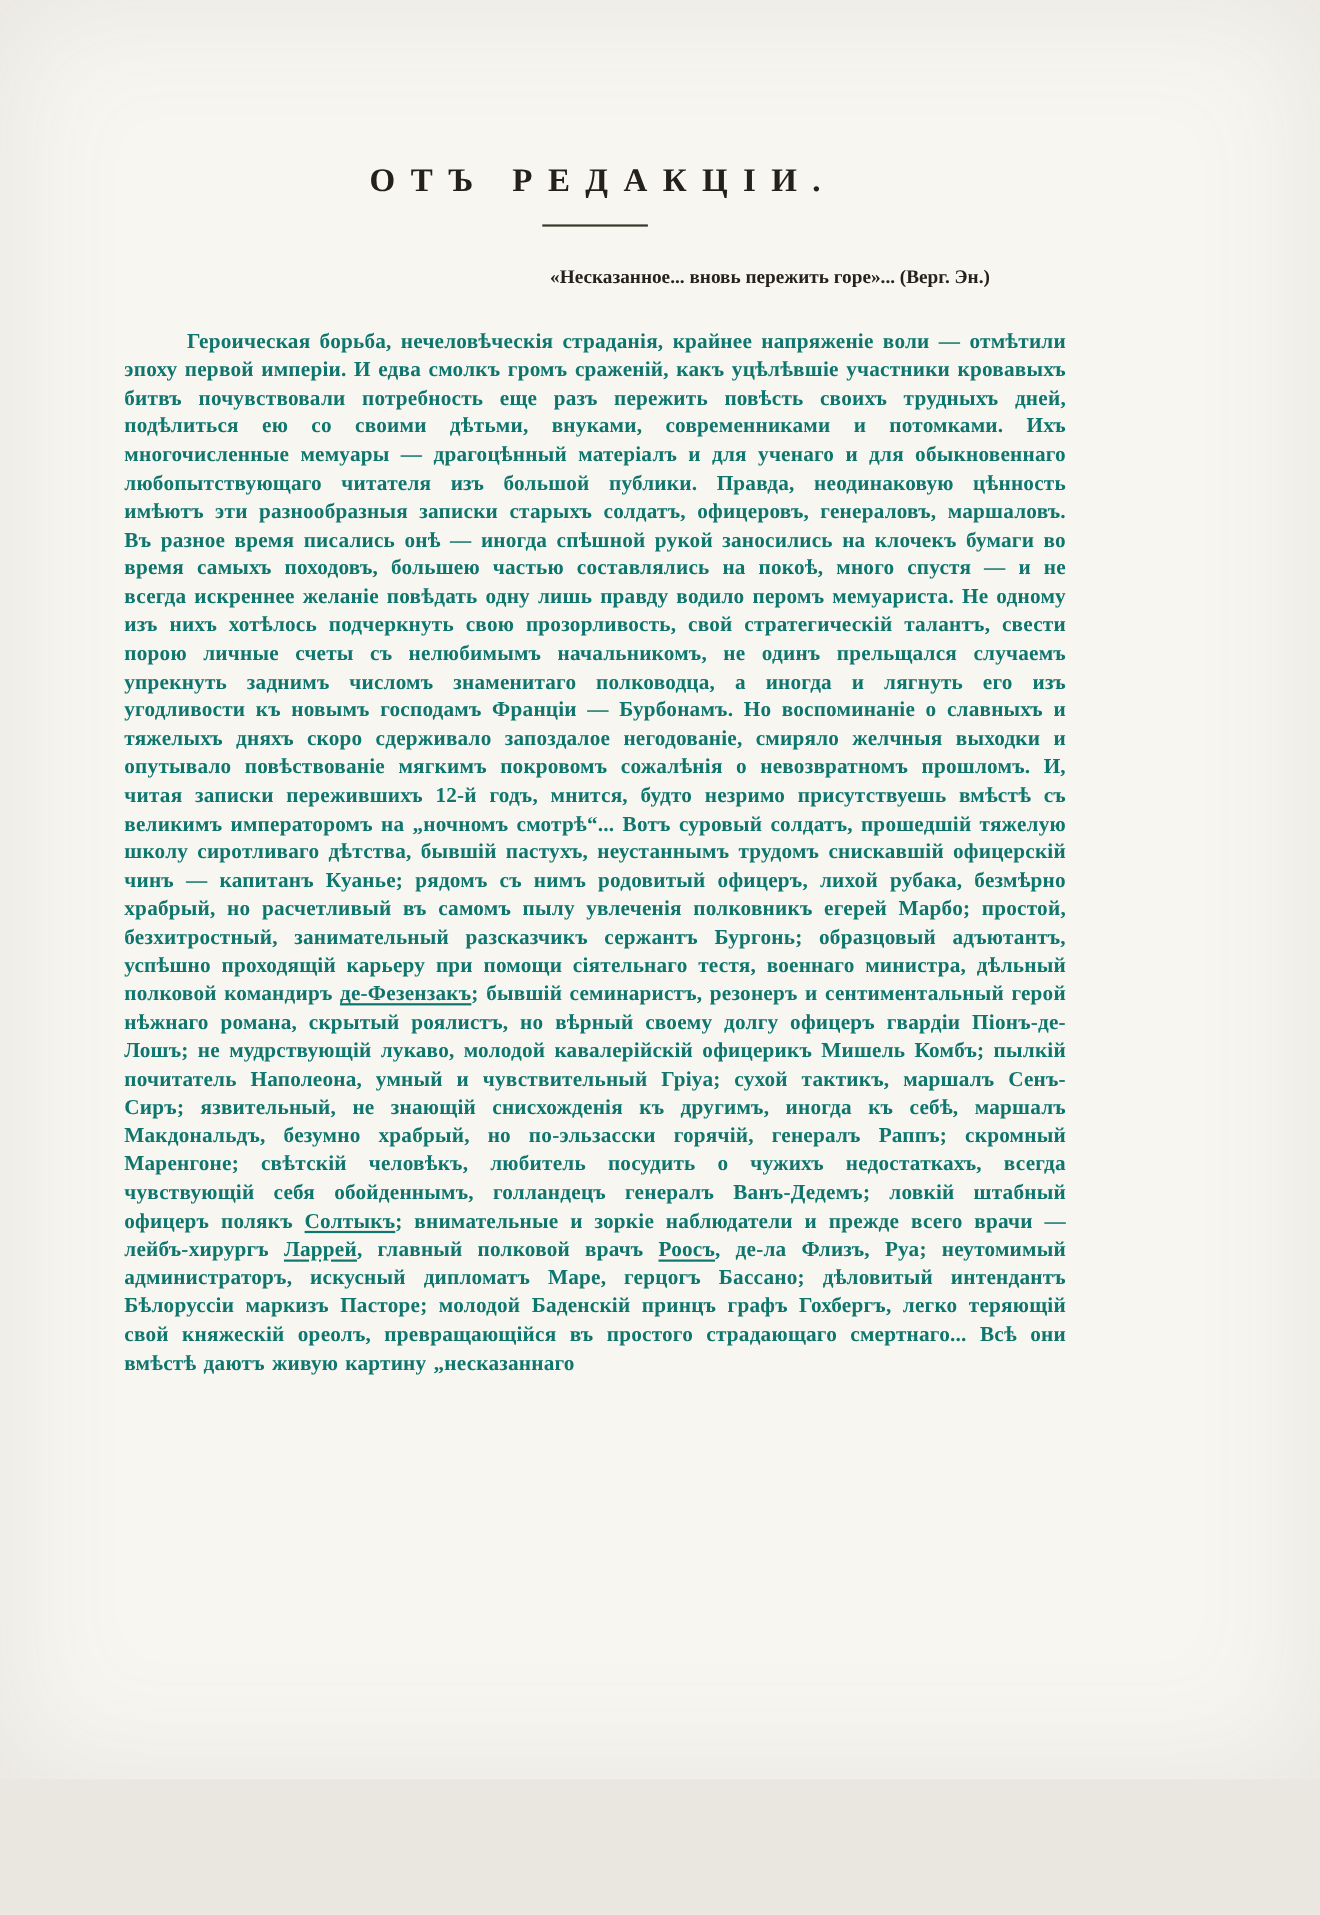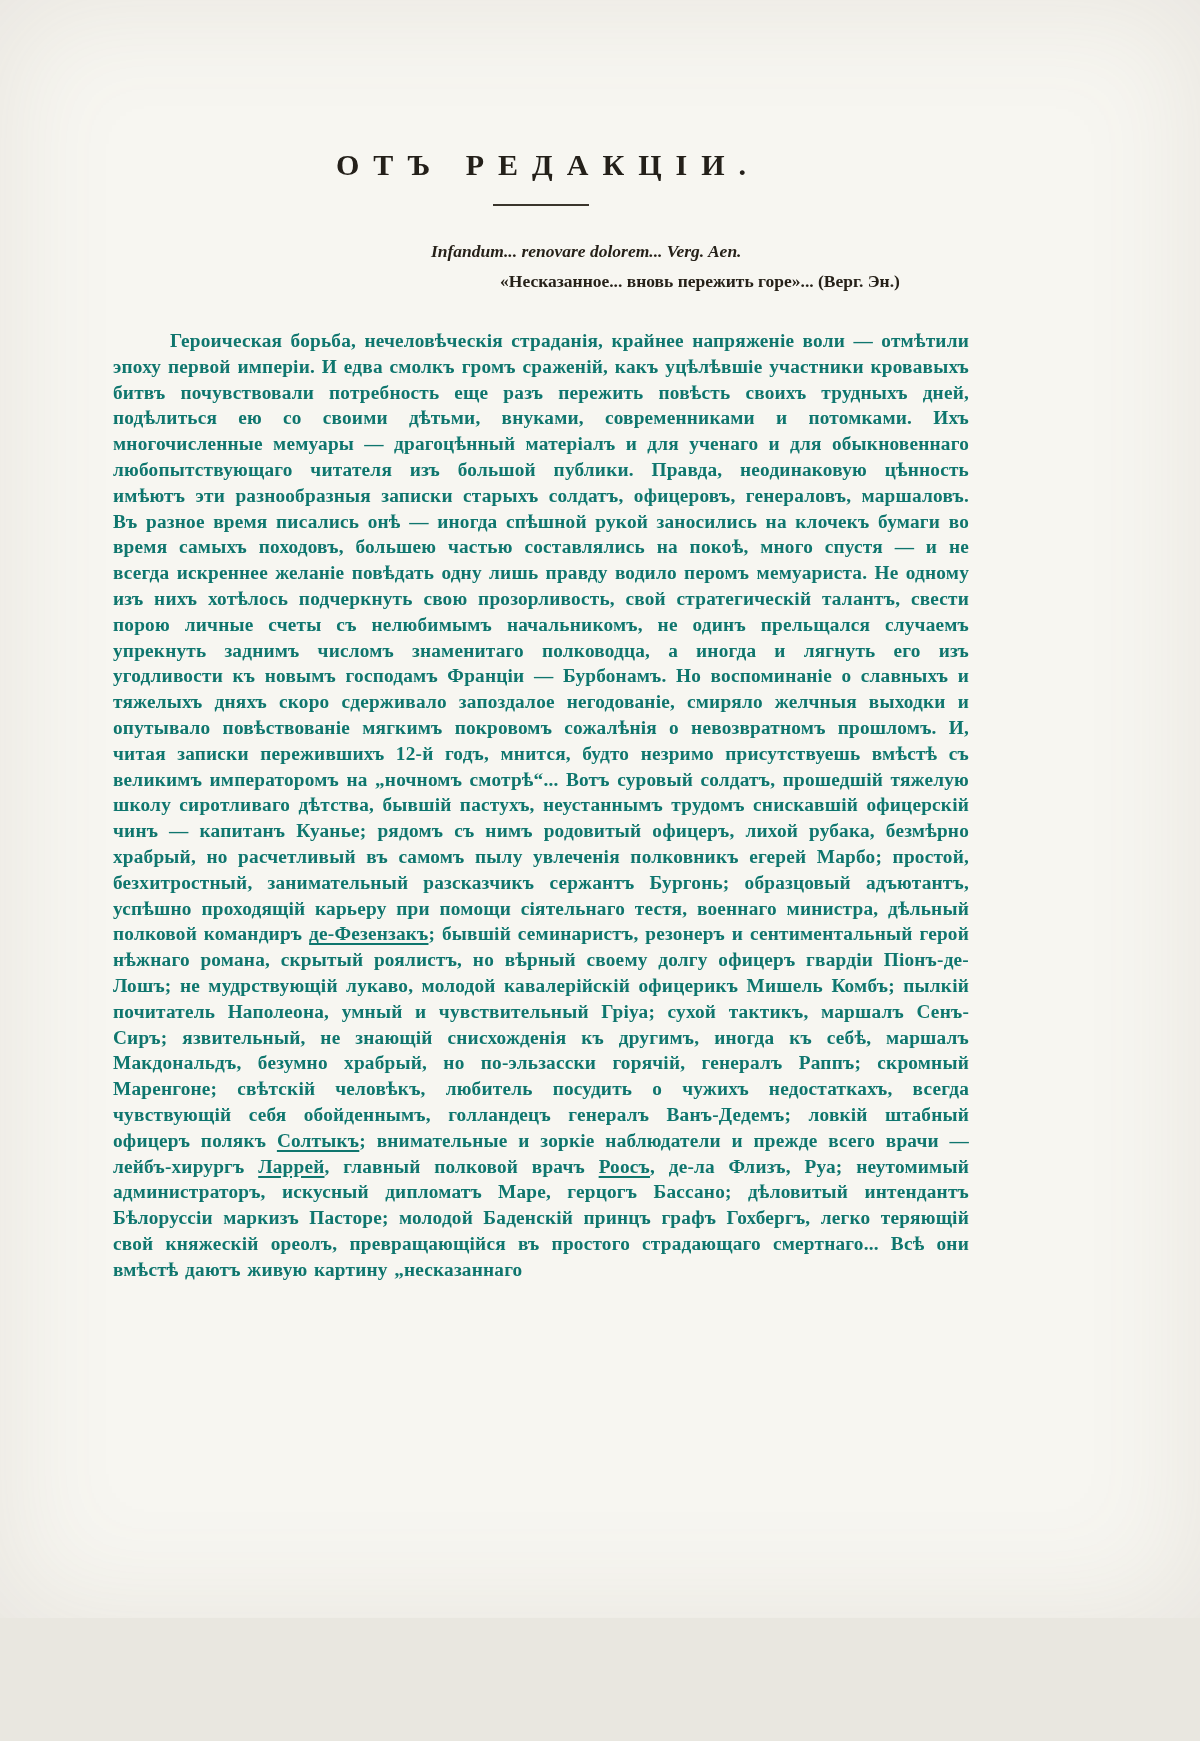--- a/index.html
+++ b/index.html
@@ -78,21 +78,20 @@
 </head>
 <body>
 
 <div class="page">
   <div class="content">
     <h1 class="title">ОТЪ РЕДАКЦІИ.</h1>
 
     <div class="divider"></div>
 
     <div class="epigraph">
-      <div class="epi-latin">Infandum... renovare dolorem... Verg. Aen.</div>
       <div class="epi-rus">«Несказанное... вновь пережить горе»... (Верг. Эн.)</div>
     </div>
 
     <p class="body-text"><span>Героическая борьба, нечеловѣческія страданія, крайнее напряженіе воли — отмѣтили эпоху первой имперіи. И едва смолкъ громъ сраженій, какъ уцѣлѣвшіе участники кровавыхъ битвъ почувствовали потребность еще разъ пережить повѣсть своихъ трудныхъ дней, подѣлиться ею со своими дѣтьми, внуками, современниками и потомками. Ихъ многочисленные мемуары — драгоцѣнный матеріалъ и для ученаго и для обыкновеннаго любопытствующаго читателя изъ большой публики. Правда, неодинаковую цѣнность имѣютъ эти разнообразныя записки старыхъ солдатъ, офицеровъ, генераловъ, маршаловъ. Въ разное время писались онѣ — иногда спѣшной рукой заносились на клочекъ бумаги во время самыхъ походовъ, большею частью составлялись на покоѣ, много спустя — и не всегда искреннее желаніе повѣдать одну лишь правду водило перомъ мемуариста. Не одному изъ нихъ хотѣлось подчеркнуть свою прозорливость, свой стратегическій талантъ, свести порою личные счеты съ нелюбимымъ начальникомъ, не одинъ прельщался случаемъ упрекнуть заднимъ числомъ знаменитаго полководца, а иногда и лягнуть его изъ угодливости къ новымъ господамъ Франціи — Бурбонамъ. Но воспоминаніе о славныхъ и тяжелыхъ дняхъ скоро сдерживало запоздалое негодованіе, смиряло желчныя выходки и опутывало повѣствованіе мягкимъ покровомъ сожалѣнія о невозвратномъ прошломъ. И, читая записки пережившихъ 12-й годъ, мнится, будто незримо присутствуешь вмѣстѣ съ великимъ императоромъ на „ночномъ смотрѣ“... Вотъ суровый солдатъ, прошедшій тяжелую школу сиротливаго дѣтства, бывшій пастухъ, неустаннымъ трудомъ снискавшій офицерскій чинъ — капитанъ Куанье; рядомъ съ нимъ родовитый офицеръ, лихой рубака, безмѣрно храбрый, но расчетливый въ самомъ пылу увлеченія полковникъ егерей Марбо; простой, безхитростный, занимательный разсказчикъ сержантъ Бургонь; образцовый адъютантъ, успѣшно проходящій карьеру при помощи сіятельнаго тестя, военнаго министра, дѣльный полковой командиръ </span><span class="u">де-Фезензакъ</span><span>; бывшій семинаристъ, резонеръ и сентиментальный герой нѣжнаго романа, скрытый роялистъ, но вѣрный своему долгу офицеръ гвардіи Піонъ-де-Лошъ; не мудрствующій лукаво, молодой кавалерійскій офицерикъ Мишель Комбъ; пылкій почитатель Наполеона, умный и чувствительный Гріуа; сухой тактикъ, маршалъ Сенъ-Сиръ; язвительный, не знающій снисхожденія къ другимъ, иногда къ себѣ, маршалъ Макдональдъ, безумно храбрый, но по-эльзасски горячій, генералъ Раппъ; скромный Маренгоне; свѣтскій человѣкъ, любитель посудить о чужихъ недостаткахъ, всегда чувствующій себя обойденнымъ, голландецъ генералъ Ванъ-Дедемъ; ловкій штабный офицеръ полякъ </span><span class="u">Солтыкъ</span><span>; внимательные и зоркіе наблюдатели и прежде всего врачи — лейбъ-хирургъ </span><span class="u">Ларрей</span><span>, главный полковой врачъ </span><span class="u">Роосъ</span><span>, де-ла Флизъ, Руа; неутомимый администраторъ, искусный дипломатъ Маре, герцогъ Бассано; дѣловитый интендантъ Бѣлоруссіи маркизъ Пасторе; молодой Баденскій принцъ графъ Гохбергъ, легко теряющій свой княжескій ореолъ, превращающійся въ простого страдающаго смертнаго... Всѣ они вмѣстѣ даютъ живую картину „несказаннаго</span></p>
   </div>
 
   <div class="watermark">Библиотека "Руниверс"</div>
 </div>
 
 </body></html>

